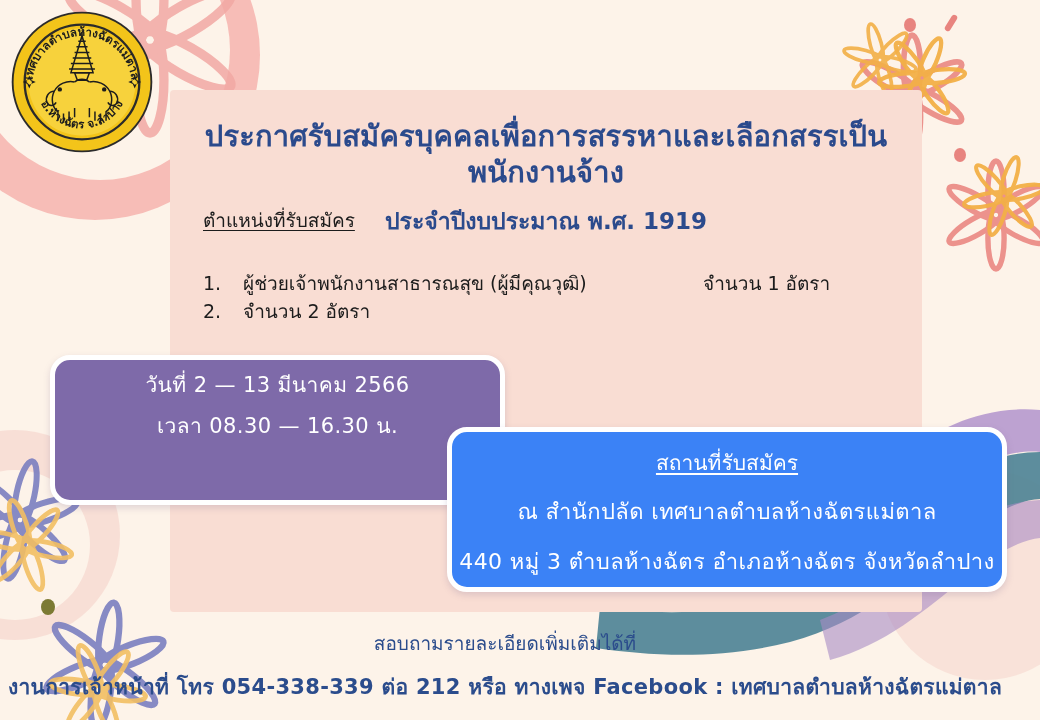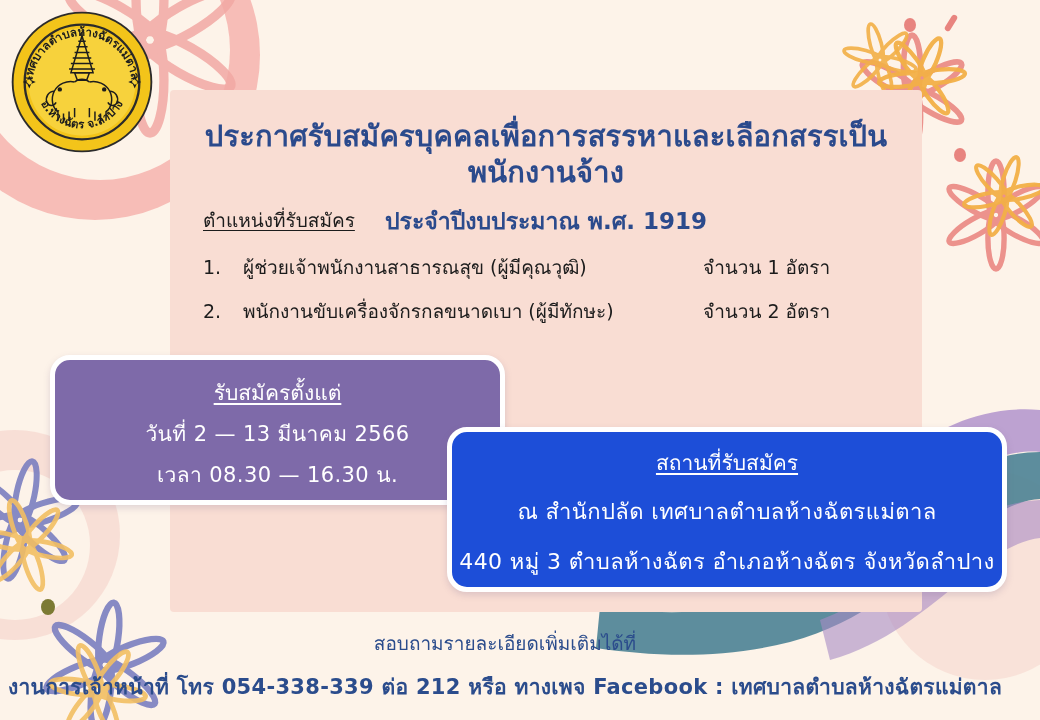--- a/index.html
+++ b/index.html
@@ -75,41 +75,41 @@
 
   .pos-row{
     position:absolute;left:203px;
     width:700px;
     font-size:19px;color:#1c1c1c;
     display:flex;align-items:baseline;
   }
   .pos-row.r1{top:252px;}
   .pos-row.r2{top:296px;}
   .pos-num{width:40px;flex:none;}
-  .pos-name{flex:none;width:460px;}
+  .pos-name{flex:none;width:460px;margin-top:16px;}
   .pos-qty{flex:none;text-align:right;}
 
   
   .card{
     position:absolute;
     border:5px solid #ffffff;
     border-radius:20px;
     box-sizing:border-box;
     text-align:center;
     color:#ffffff;
     box-shadow:0 3px 7px rgba(120,100,140,.22);
   }
   .card-purple{
     left:50px;top:355px;width:455px;height:150px;
     background:#7e6aa9;
     z-index:4;
   }
   .card-blue{
     left:447px;top:427px;width:560px;height:165px;
-    background:#1d4ed8;
+    background:#3b82f6;
     z-index:6;
   }
   .card-head{
     font-size:21px;margin-top:16px;
     text-decoration:underline;text-underline-offset:3px;
   }
   .card-line{
     font-size:21px;margin-top:8px;letter-spacing:.4px;
   }
   .card-blue .card-head{margin-top:14px;}
@@ -256,26 +256,24 @@
   <div class="section-head">ตำแหน่งที่รับสมัคร</div>
 
   <div class="pos-row r1">
     <span class="pos-num">1.</span>
     <span class="pos-name">ผู้ช่วยเจ้าพนักงานสาธารณสุข  (ผู้มีคุณวุฒิ)</span>
     <span class="pos-qty">จำนวน  1  อัตรา</span>
   </div>
 
   <div class="pos-row r2">
     <span class="pos-num">2.</span>
-    <span class="pos-name">พนักงานขับเครื่องจักรกลขนาดเบา  (ผู้มีทักษะ)</span>
     <span class="pos-qty">จำนวน  2  อัตรา</span>
   </div>
 
   <div class="card card-purple">
-    <div class="card-head">รับสมัครตั้งแต่</div>
     <div class="card-line">วันที่  2  —  13  มีนาคม  2566</div>
     <div class="card-line">เวลา  08.30  —  16.30  น.</div>
   </div>
 
   <div class="card card-blue">
     <div class="card-head">สถานที่รับสมัคร</div>
     <div class="card-line">ณ  สำนักปลัด  เทศบาลตำบลห้างฉัตรแม่ตาล</div>
     <div class="card-line">440  หมู่ 3  ตำบลห้างฉัตร  อำเภอห้างฉัตร  จังหวัดลำปาง</div>
   </div>
 

